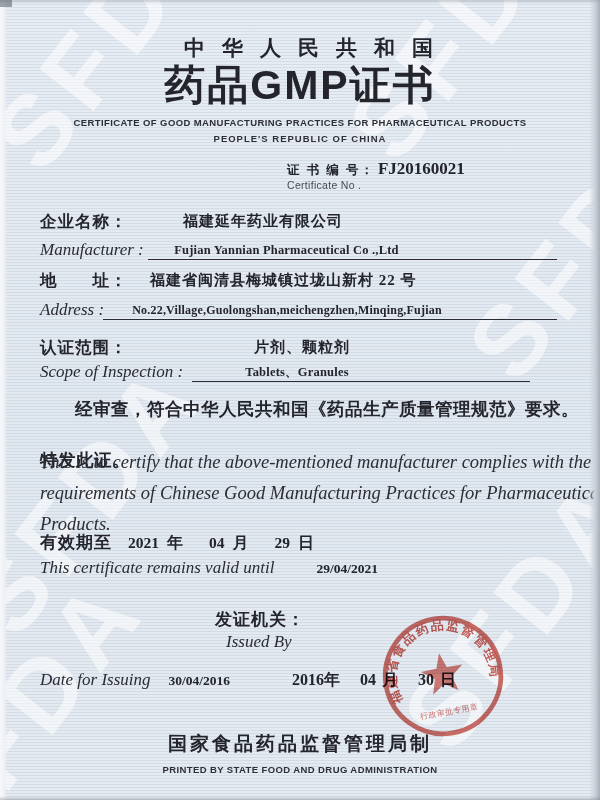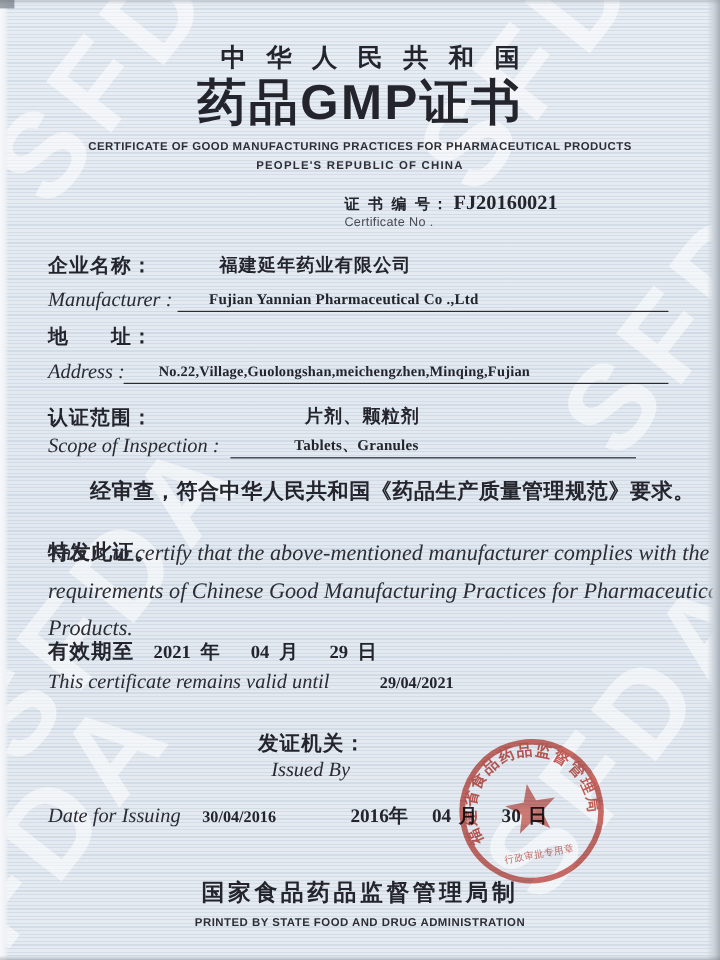--- a/index.html
+++ b/index.html
@@ -84,20 +84,21 @@
   <div class="abs certno-en">Certificate No .</div>
 
   <div class="abs lbl-cn" style="left:40px;top:211px;">企业名称：</div>
   <div class="abs val-cn" style="left:183px;top:212px;">福建延年药业有限公司</div>
   <div class="abs lbl-en" style="left:40px;top:240px;">Manufacturer :</div>
   <div class="uline" style="left:148px;top:240px;width:409px;">
     <span class="uval" style="display:inline-block;padding-right:132px;">Fujian Yannian Pharmaceutical Co .,Ltd</span>
   </div>
 
   <div class="abs lbl-cn" style="left:40px;top:270px;">地　　址：</div>
+  <div class="abs val-cn" style="left:150px;top:271px;">福建省闽清县梅城镇过垅山新村 22 号</div>
   <div class="abs lbl-en" style="left:40px;top:300px;">Address :</div>
   <div class="uline" style="left:103px;top:300px;width:454px;">
     <span class="uval" style="display:inline-block;padding-right:86px;font-size:12px;">No.22,Village,Guolongshan,meichengzhen,Minqing,Fujian</span>
   </div>
 
   <div class="abs lbl-cn" style="left:40px;top:337px;">认证范围：</div>
   <div class="abs val-cn" style="left:254px;top:338px;">片剂、颗粒剂</div>
   <div class="abs lbl-en" style="left:40px;top:362px;">Scope of Inspection :</div>
   <div class="uline" style="left:192px;top:362px;width:338px;">
     <span class="uval" style="display:inline-block;padding-right:128px;">Tablets、Granules</span>

